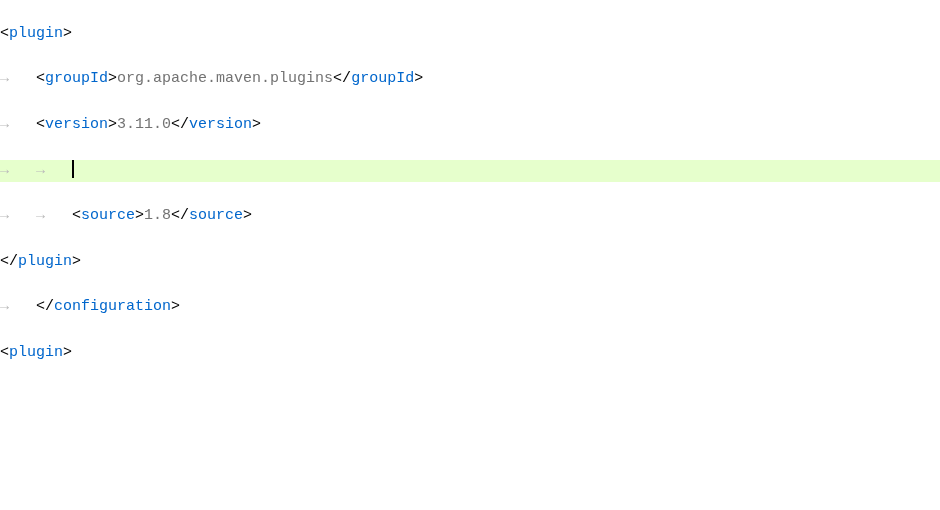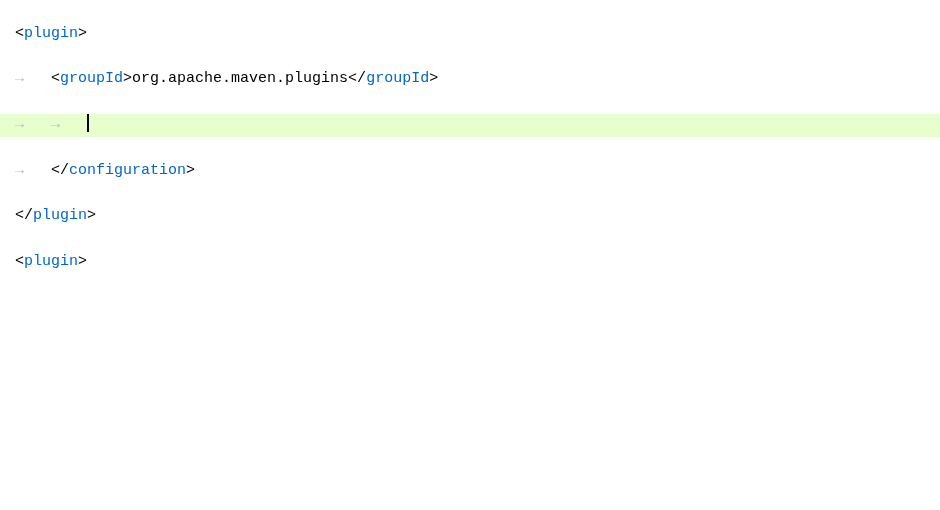--- a/index.html
+++ b/index.html
@@ -13,56 +13,58 @@
     width: 940px;
     overflow: hidden;
   }
   .editor {
     white-space: pre;
     padding: 0;
   }
   .line {
     display: block;
     min-height: 22.8px;
-    padding-left: 15px;
+    padding-left: 0;
   }
   .highlight {
     background: #e6ffcc;
     position: relative;
   }
   .cursor {
     display: inline-block;
     width: 1.5px;
     height: 18px;
     background: #000;
     vertical-align: text-bottom;
     margin-bottom: 1px;
   }
   .ws {
     color: #bbb;
   }
   .tag {
     color: #0066cc;
   }
   .text {
-    color: #000000;
+    color: #737373;
   }
   .punct {
     color: #000;
   }
 </style>
 </head>
 <body>
 
 <div class="editor">
 <span class="line"><span class="punct">&lt;</span><span class="tag">plugin</span><span class="punct">&gt;</span></span>
 <span class="line"><span class="ws">→   </span><span class="punct">&lt;</span><span class="tag">groupId</span><span class="punct">&gt;</span><span class="text">org.apache.maven.plugins</span><span class="punct">&lt;/</span><span class="tag">groupId</span><span class="punct">&gt;</span></span>
+<span class="line"><span class="ws">→   </span><span class="punct">&lt;</span><span class="tag">version</span><span class="punct">&gt;</span><span class="text">3.11.0</span><span class="punct">&lt;/</span><span class="tag">version</span><span class="punct">&gt;</span></span>
 <span class="line highlight"><span class="ws">→   →   </span><span class="cursor"></span></span>
+<span class="line"><span class="ws">→   →   </span><span class="punct">&lt;</span><span class="tag">source</span><span class="punct">&gt;</span><span class="text">1.8</span><span class="punct">&lt;/</span><span class="tag">source</span><span class="punct">&gt;</span></span>
+<span class="line"><span class="punct">&lt;/</span><span class="tag">plugin</span><span class="punct">&gt;</span></span>
 <span class="line"><span class="ws">→   </span><span class="punct">&lt;/</span><span class="tag">configuration</span><span class="punct">&gt;</span></span>
-<span class="line"><span class="punct">&lt;/</span><span class="tag">plugin</span><span class="punct">&gt;</span></span>
 <span class="line"><span class="punct">&lt;</span><span class="tag">plugin</span><span class="punct">&gt;</span></span>
 
 
 
 
 
 
 
 
 

